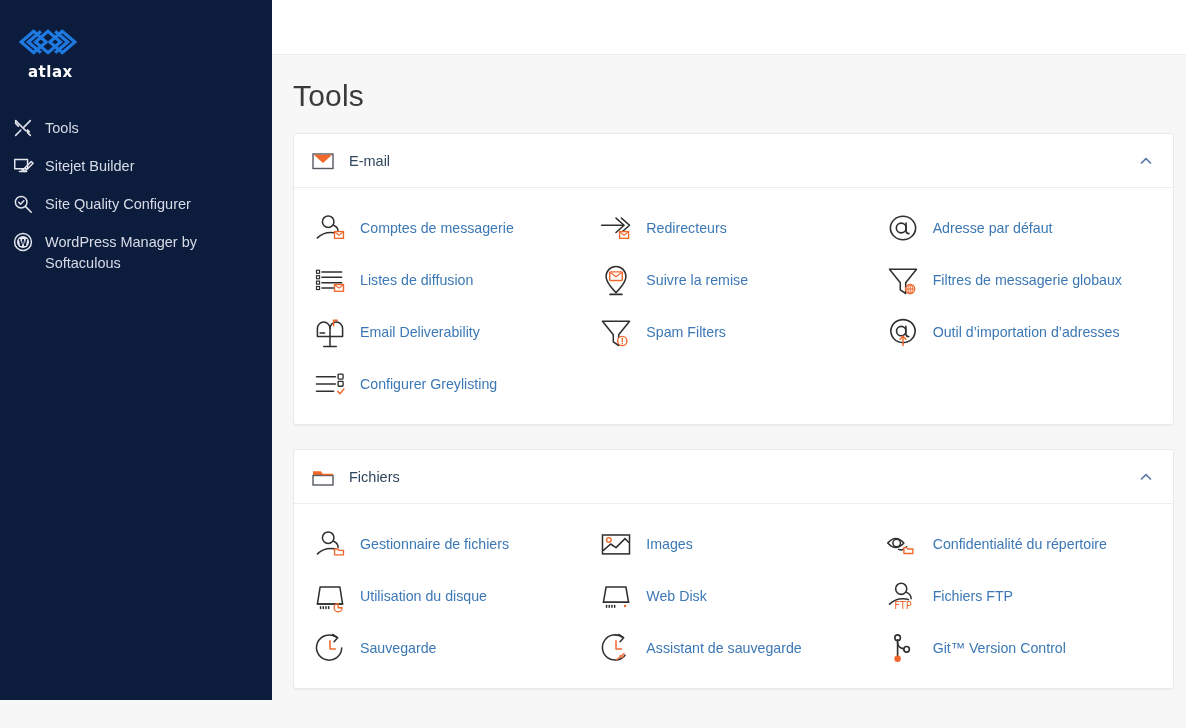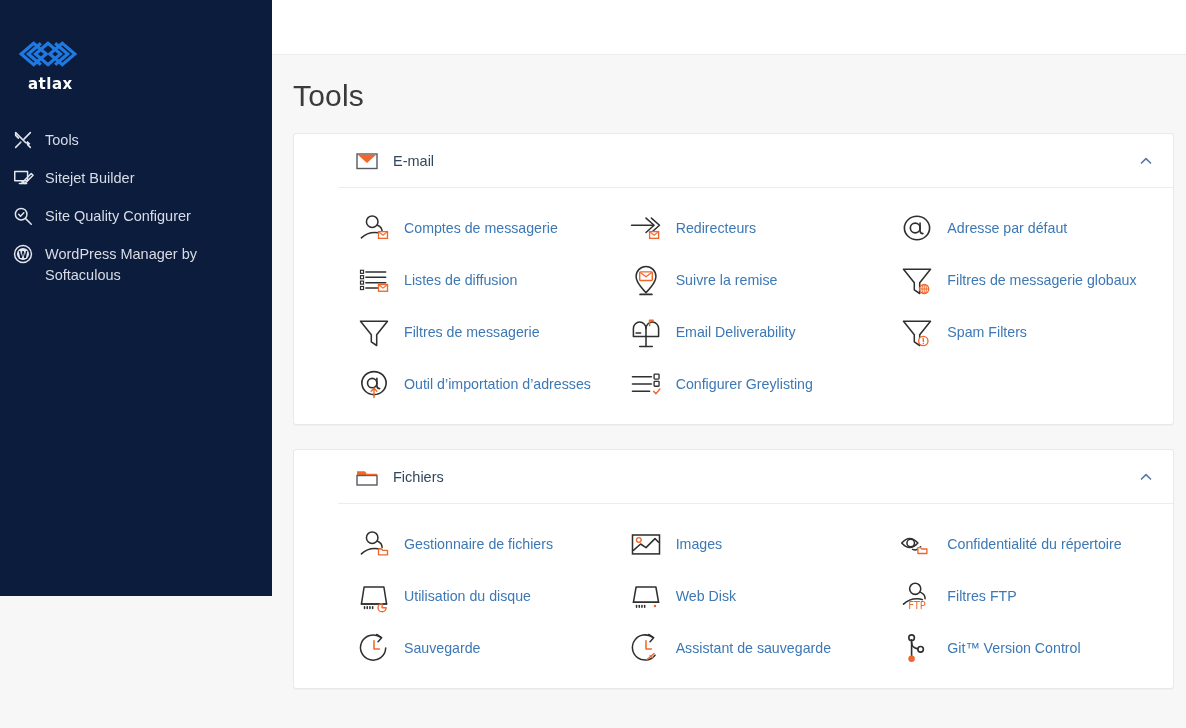--- a/index.html
+++ b/index.html
@@ -6,24 +6,24 @@
   html, body {
     width: 1186px; height: 728px;
     overflow: hidden;
     font-family: "Liberation Sans", sans-serif;
     background: #f7f7f8;
   }
   #app { display: flex; width: 1186px; height: 728px; }
 
   
   #sidebar {
-    width: 272px; min-width: 272px; height: 596px;
+    width: 272px; min-width: 272px; height: 700px;
     background: #0c1c3d;
     color: #e8eaf0;
-    padding-top: 16px;
+    padding-top: 4px;
     position: relative;
   }
   .logo-wrap {
     padding: 18px 0 10px 8px;
     width: 100%;
     display: flex; flex-direction: column;
     align-items: flex-start;
   }
   .logo-mark { width: 68px; height: 40px; display:block; margin-left: 6px;}
   .logo-word {
@@ -56,21 +56,20 @@
     font-size: 30px; font-weight: 400; color: #3b3b3b;
     padding: 24px 0 20px 0; letter-spacing: .2px;
   }
 
   .card {
     background: #ffffff;
     border: 1px solid #e9e9ec;
     border-radius: 3px;
     box-shadow: 0 1px 1px rgba(0,0,0,.035);
     margin-bottom: 24px;
-    padding-left: 44px;
   }
   .card-head {
     display: flex; align-items: center;
     height: 54px; padding: 0 19px 0 16px;
     border-bottom: 1px solid #ededf0;
     cursor: pointer;
   }
   .card-head .sec-ico { width: 26px; height: 26px; flex: 0 0 26px; margin-right: 13px; }
   .card-head .sec-title {
     font-size: 14.5px; color: #31475f; font-weight: 400; flex: 1;
@@ -266,26 +265,20 @@
               <circle cx="28" cy="30" r="5" fill="#fff" stroke="#f0672b" stroke-width="1.5"></circle>
               <g fill="none" stroke="#f0672b" stroke-width="1.1">
                 <path d="M23 30 H33"></path>
                   <path d="M28 25 V35"></path>
                 <ellipse cx="28" cy="30" rx="2.4" ry="5"></ellipse>
               </g>
             </svg>
             <span class="tool-label">Filtres de messagerie globaux</span>
           </a>
 
-          <a class="tool" href="#">
-            <svg class="tool-ico" viewBox="0 0 40 40">
-              <path d="M5 8 H35 L23 23 V35 L17 31 V23 Z" fill="none" stroke="#2f2f2f" stroke-width="1.7" stroke-linecap="round" stroke-linejoin="round"></path>
-            </svg>
-            <span class="tool-label">Filtres de messagerie</span>
-          </a>
 
           <a class="tool" href="#">
             <svg class="tool-ico" viewBox="0 0 40 40">
               <g fill="none" stroke="#2f2f2f" stroke-width="1.7" stroke-linecap="round" stroke-linejoin="round">
                 <path d="M6 25 V16 a7 7 0 0 1 14 0 v9 Z"></path>
                 <path d="M20 16 a7 7 0 0 1 14 0 v9 H20"></path>
                 <path d="M9 21 H14"></path>
                 <path d="M20 25 V36"></path>
                 <path d="M13 36 H27"></path>
               </g>
@@ -418,21 +411,21 @@
 
           <a class="tool" href="#">
             <svg class="tool-ico" viewBox="0 0 40 40">
               <g fill="none" stroke="#2f2f2f" stroke-width="1.7" stroke-linecap="round">
                 <circle cx="18" cy="12" r="6.2"></circle>
                 <path d="M24 16 q5 2 5 7"></path>
                 <path d="M5 29 q6 -6 15 -6 q4 0 6 1"></path>
               </g>
               <text x="20" y="34" font-size="11" font-family="DejaVu Sans, sans-serif" fill="#f0672b" text-anchor="middle">FTP</text>
             </svg>
-            <span class="tool-label">Filtres FTP</span>
+            <span class="tool-label">Fichiers FTP</span>
           </a>
 
           <a class="tool" href="#">
             <svg class="tool-ico" viewBox="0 0 40 40">
               <path d="M27 8 A14 14 0 1 0 33 20" fill="none" stroke="#2f2f2f" stroke-width="1.7" stroke-linecap="round"></path>
               <path d="M23 5 L28.5 8.5 L24.5 13" fill="none" stroke="#2f2f2f" stroke-width="1.7" stroke-linecap="round" stroke-linejoin="round"></path>
               <path d="M20 12 V21 H26" fill="none" stroke="#f0672b" stroke-width="1.7" stroke-linecap="round" stroke-linejoin="round"></path>
             </svg>
             <span class="tool-label">Sauvegarde</span>
           </a>

